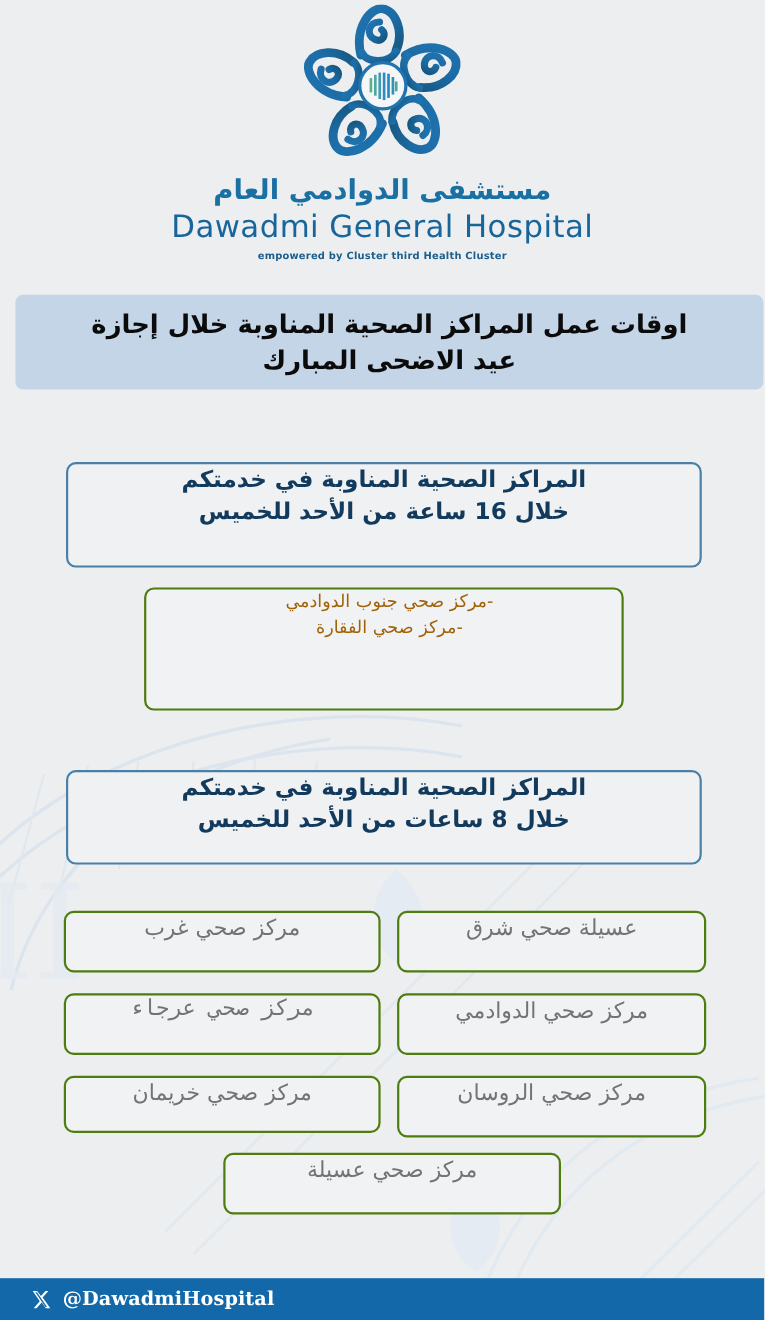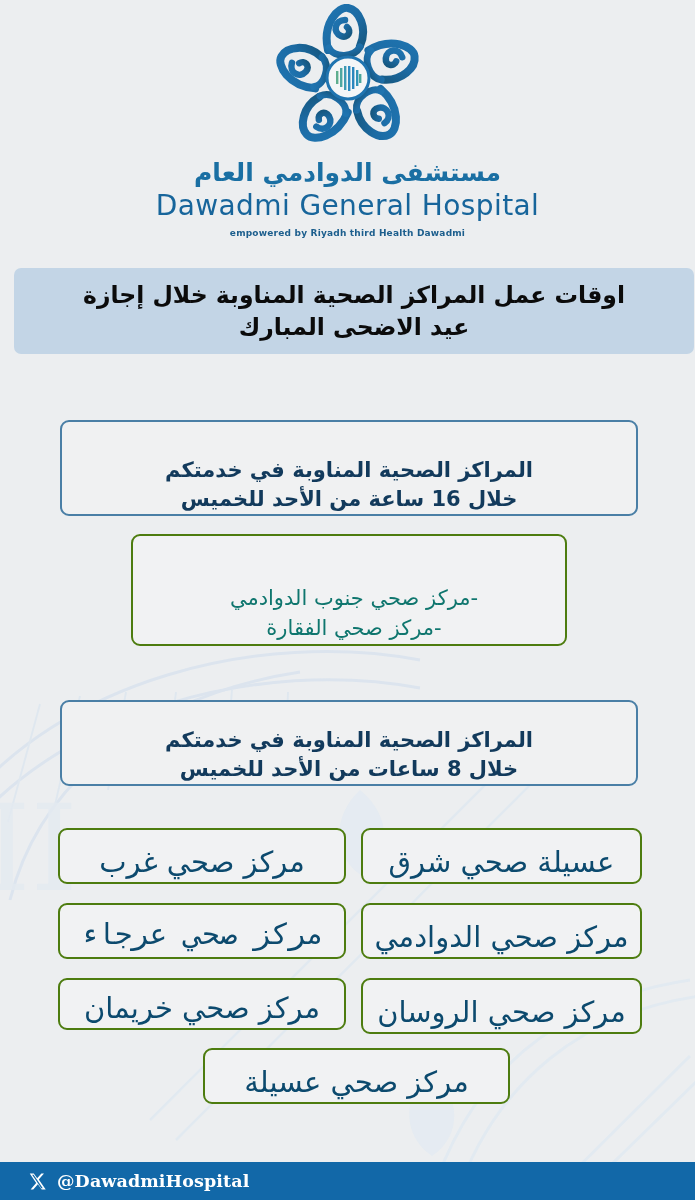--- a/index.html
+++ b/index.html
@@ -103,49 +103,49 @@
   }
 
   
   .card {
     position: absolute;
     box-sizing: border-box;
     border: 2px solid #4d7c0f;
     border-radius: 9px;
     background: #f1f2f3;
     display: flex;
-    align-items: flex-end;
+    align-items: flex-start;
     justify-content: center;
     text-align: center;
     direction: rtl;
   }
   .card.section-head {
     border-color: #4a7fa6;
     background: #f0f1f2;
   }
   .card-text {
     white-space: pre-line;
     line-height: 1.38;
   }
   .head-text {
     font-size: 21px;
     font-weight: 700;
     color: #123a5c;
   }
   .list-text {
-    font-size: 21px;
+    font-size: 16px;
     font-weight: 400;
-    color: #0f766e;
+    color: #a16207;
     line-height: 1.42;
     margin-left: 10px;
   }
   .center-text {
-    font-size: 29px;
+    font-size: 20px;
     font-weight: 400;
-    color: #0c4a6e;
+    color: #737373;
   }
 
   
   #head16   { left: 60px;  top: 420px;  width: 578px; height: 96px; }
   #list16   { left: 131px; top: 534px;  width: 436px; height: 112px; }
   #head8    { left: 60px;  top: 700px;  width: 578px; height: 86px; }
 
   #c-east   { left: 361px; top: 828px;  width: 281px; height: 56px; }
   #c-west   { left: 58px;  top: 828px;  width: 288px; height: 56px; }
   #c-hufayrah { left: 361px; top: 903px; width: 281px; height: 56px; }
@@ -265,21 +265,21 @@
           <rect x="0" y="-12" width="2.4" height="25" fill="#2f8cc0"></rect>
           <rect x="4" y="-11" width="2.4" height="22" fill="#2a86be"></rect>
           <rect x="8" y="-8" width="2.4" height="16" fill="#2f93b8"></rect>
           <rect x="11" y="-4" width="2.4" height="9" fill="#4aa79b"></rect>
         </g>
       </g>
     </svg>
 
     <div class="logo-ar">مستشفى الدوادمي العام</div>
     <div class="logo-en">Dawadmi General Hospital</div>
-    <div class="logo-sub">empowered by Riyadh third Health Dawadmi</div>
+    <div class="logo-sub">empowered by Cluster third Health Cluster</div>
   </div>
 
   <div class="title-banner">
     <div class="title-banner-text">اوقات عمل المراكز الصحية المناوبة خلال إجازة
 عيد الاضحى المبارك</div>
   </div>
 
   <div class="card section-head" id="head16">
     <div class="card-text head-text">المراكز الصحية المناوبة في خدمتكم
 خلال 16 ساعة من الأحد للخميس</div>

